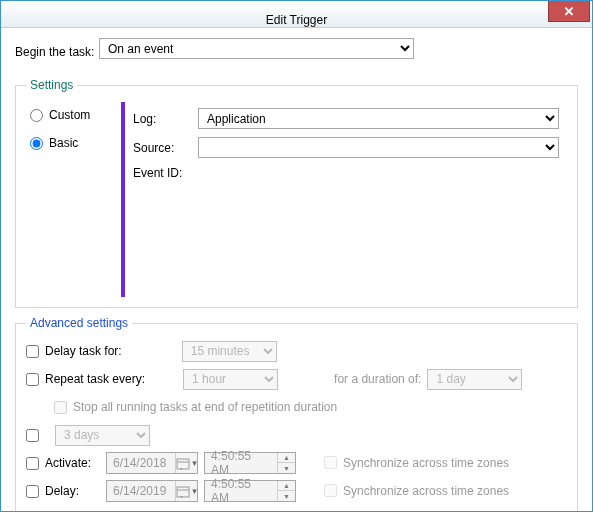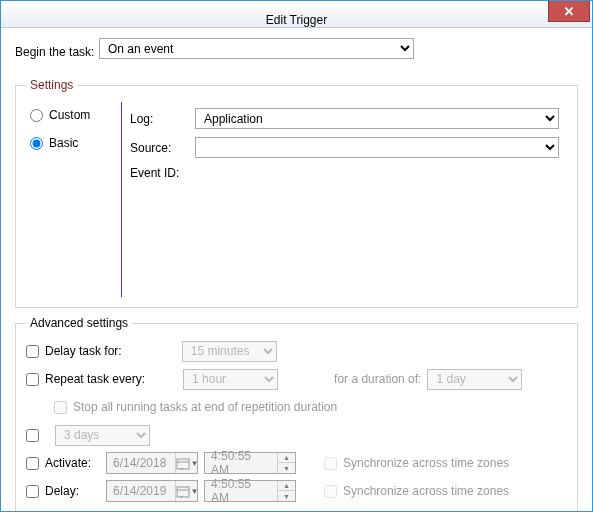--- a/index.html
+++ b/index.html
@@ -58,40 +58,40 @@
     background:#fff;
     padding:0 4px;
   }
   select { background:#fff; }
   .begin-select { width: 315px; }
   fieldset {
     border:1px solid #d6d6d6;
     margin:0 0 8px 0;
     padding: 10px 10px 10px 10px;
   }
-  legend { padding:0 4px; color:#7f1d1d; }
+  legend { padding:0 4px; color:#0f766e; }
   .settings-body {
     display:flex;
     min-height:195px;
   }
   .settings-left {
     width:95px;
     padding:6px 0 0 4px;
   }
   .settings-left .radio-row { display:flex; align-items:center; margin-bottom:14px;}
   .settings-left input[type=radio]{ margin:0 6px 0 0;}
   .settings-right {
     flex:1;
-    border-left:1px solid #6d28d9;
+    border-left:4px solid #6d28d9;
     padding:6px 8px;
   }
   .form-row { display:flex; align-items:center; margin-bottom:8px;}
   .form-row .flbl { width:65px; }
   .form-row select, .form-row input[type=text] { flex:1; }
-  .adv legend { color:#000000;margin-top:23px;}
+  .adv legend { color:#1d4ed8;margin-top:23px;}
   .adv-row { display:flex; align-items:center; margin-bottom:6px; min-height:22px;}
   .adv-row .cb { display:flex; align-items:center;}
   .adv-row input[type=checkbox]{ margin:0 6px 0 0; width:13px; height:13px;}
   .disabled-text { color:#9a9a9a; }
   .small-select {
     width: 95px;
     color:#9a9a9a;
     background:#f4f4f4;
   }
   .small-select[disabled], input[disabled] { background:#f4f4f4; color:#9a9a9a;}
@@ -128,21 +128,21 @@
   }
   .spin div {
     width:17px; height:10px;
     display:flex; align-items:center; justify-content:center;
     font-size:7px; line-height:7px;
     color:#7a7a7a;
   }
   .spin div:first-child{ border-bottom:1px solid #cfcfcf;}
   .duration-lbl { color:#9a9a9a; margin-left:56px; margin-right:6px;}
   .indent { margin-left:28px; }
-  .sync { display:flex; align-items:flex-end; color:#9a9a9a; margin-left:20px;}
+  .sync { display:flex; align-items:flex-start; color:#9a9a9a; margin-left:20px;}
   .sync input[type=checkbox]{ margin:0 6px 0 0;}
   .sync input[type=checkbox][disabled]{
     filter:grayscale(1) opacity(.6);
   }
   .chev { font-size:9px; color:#666; margin-left:2px;}
 </style>
 </head>
 <body>
 
 <div class="titlebar">

